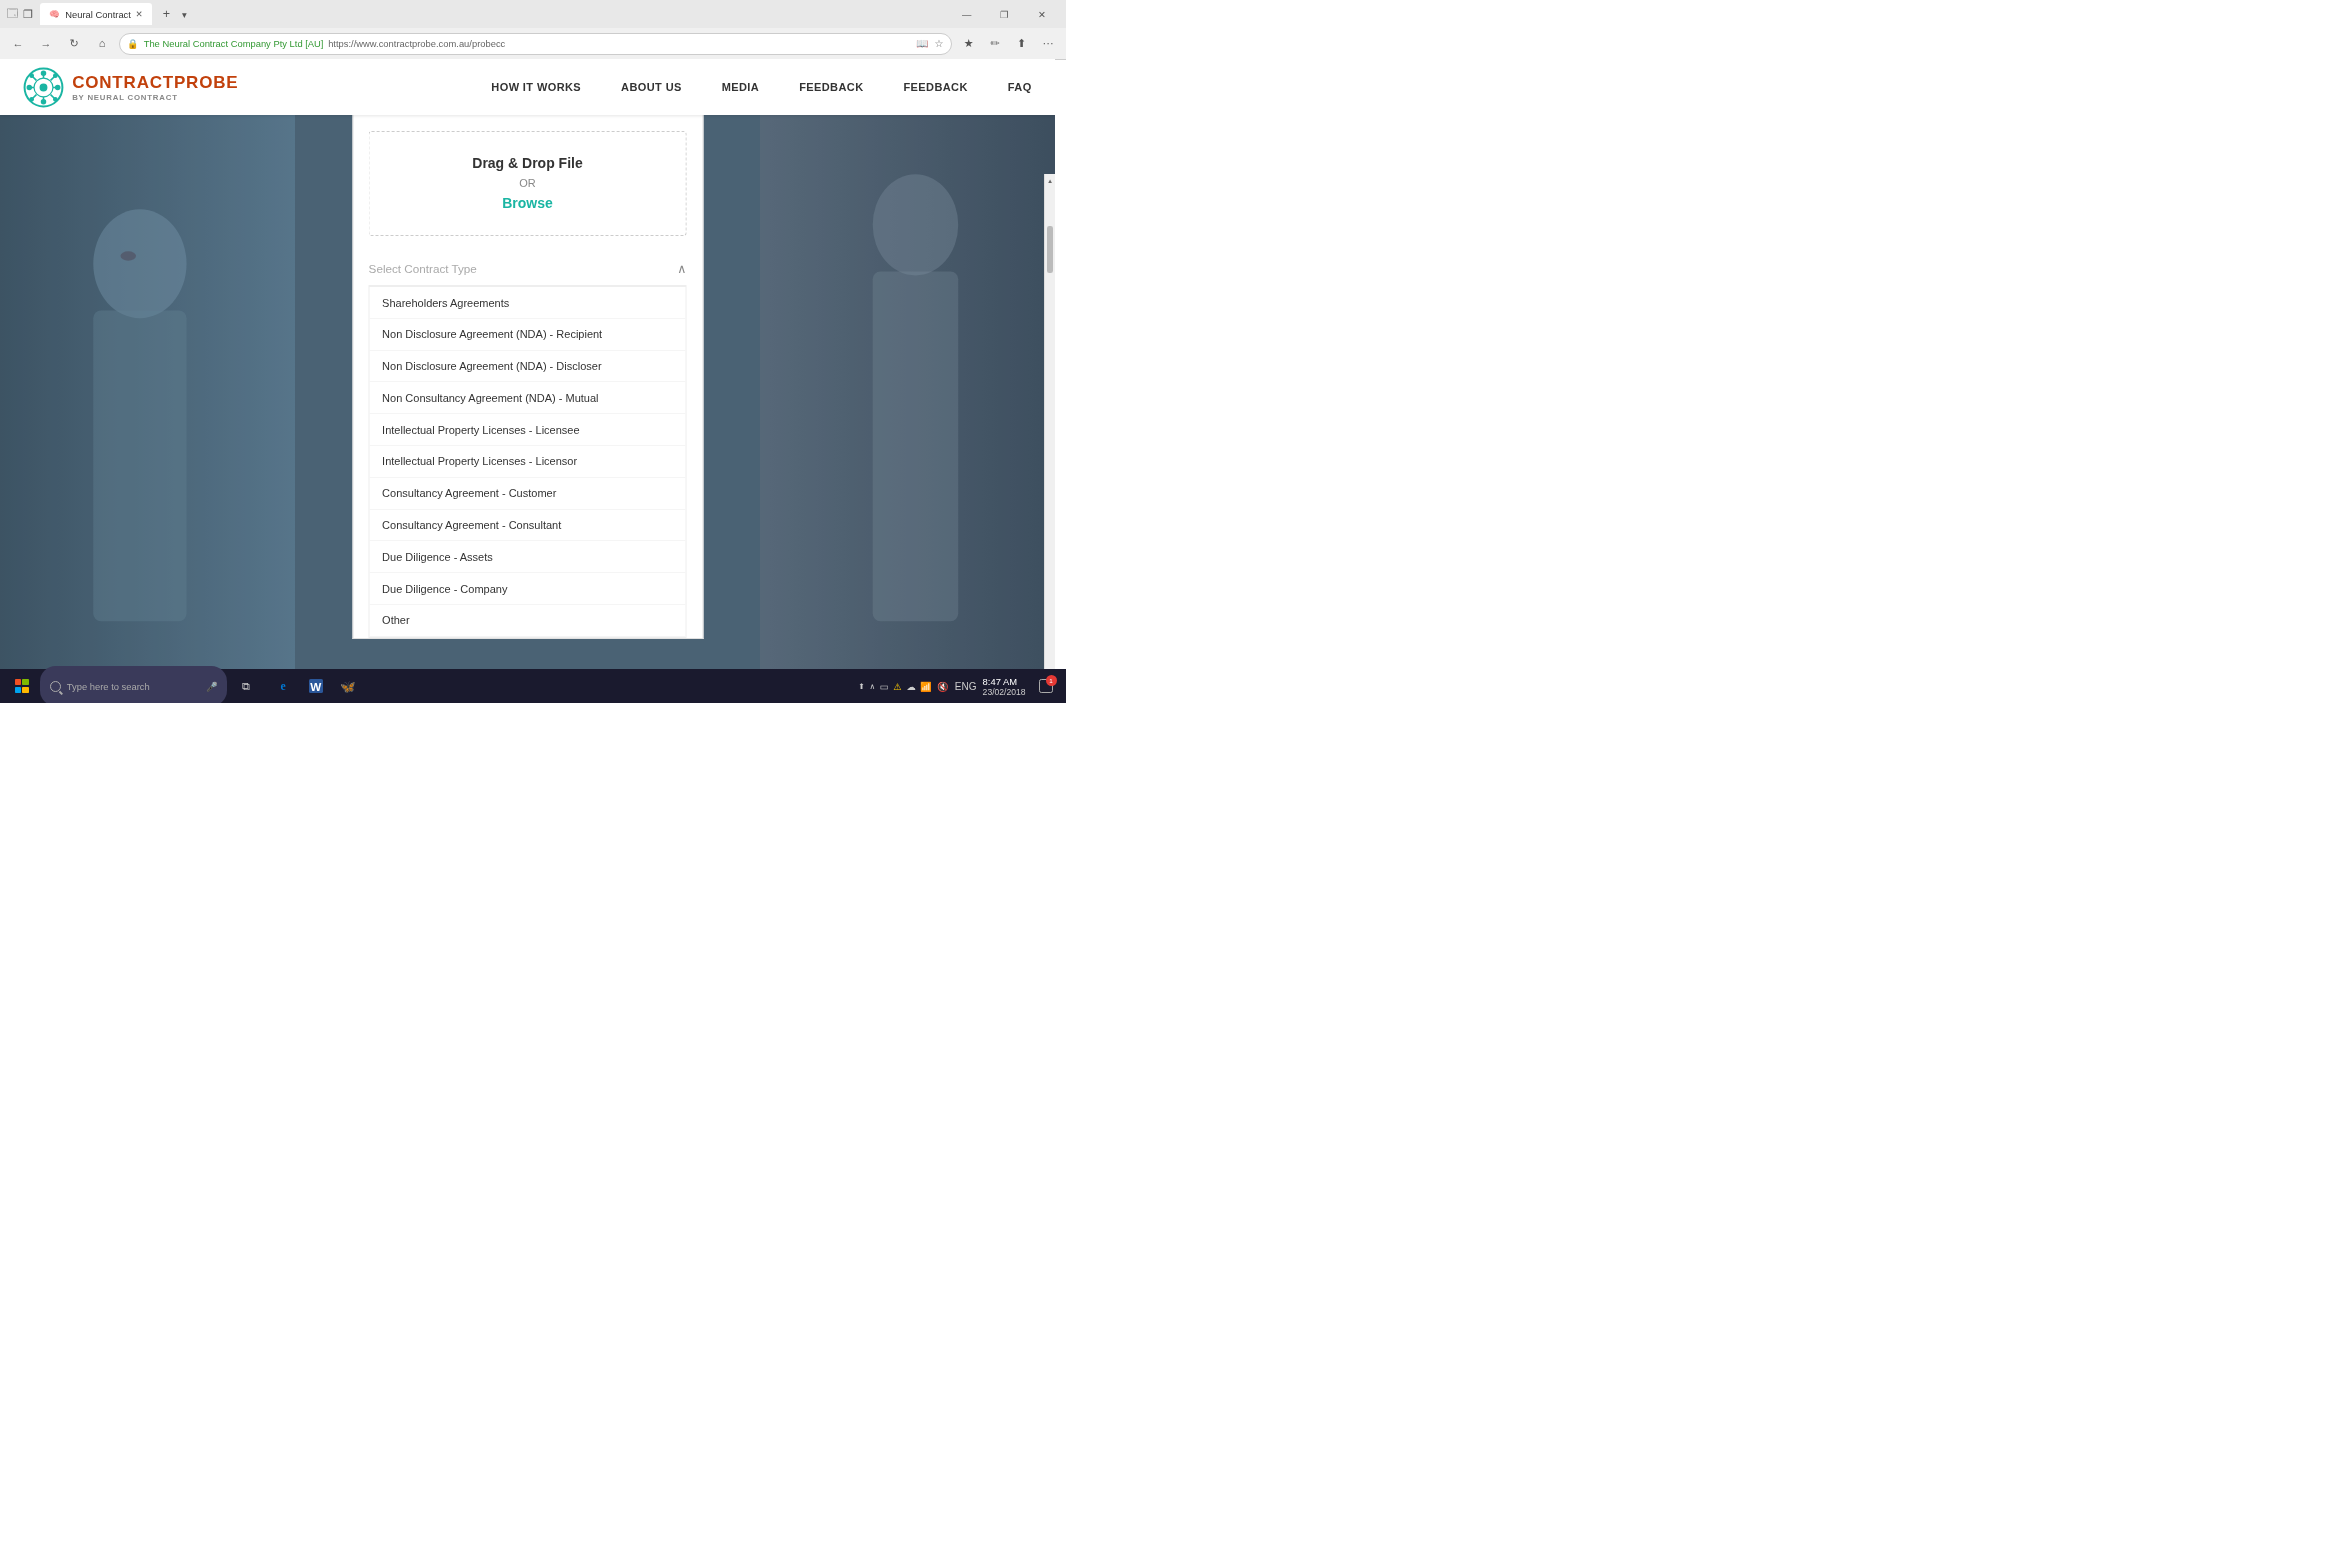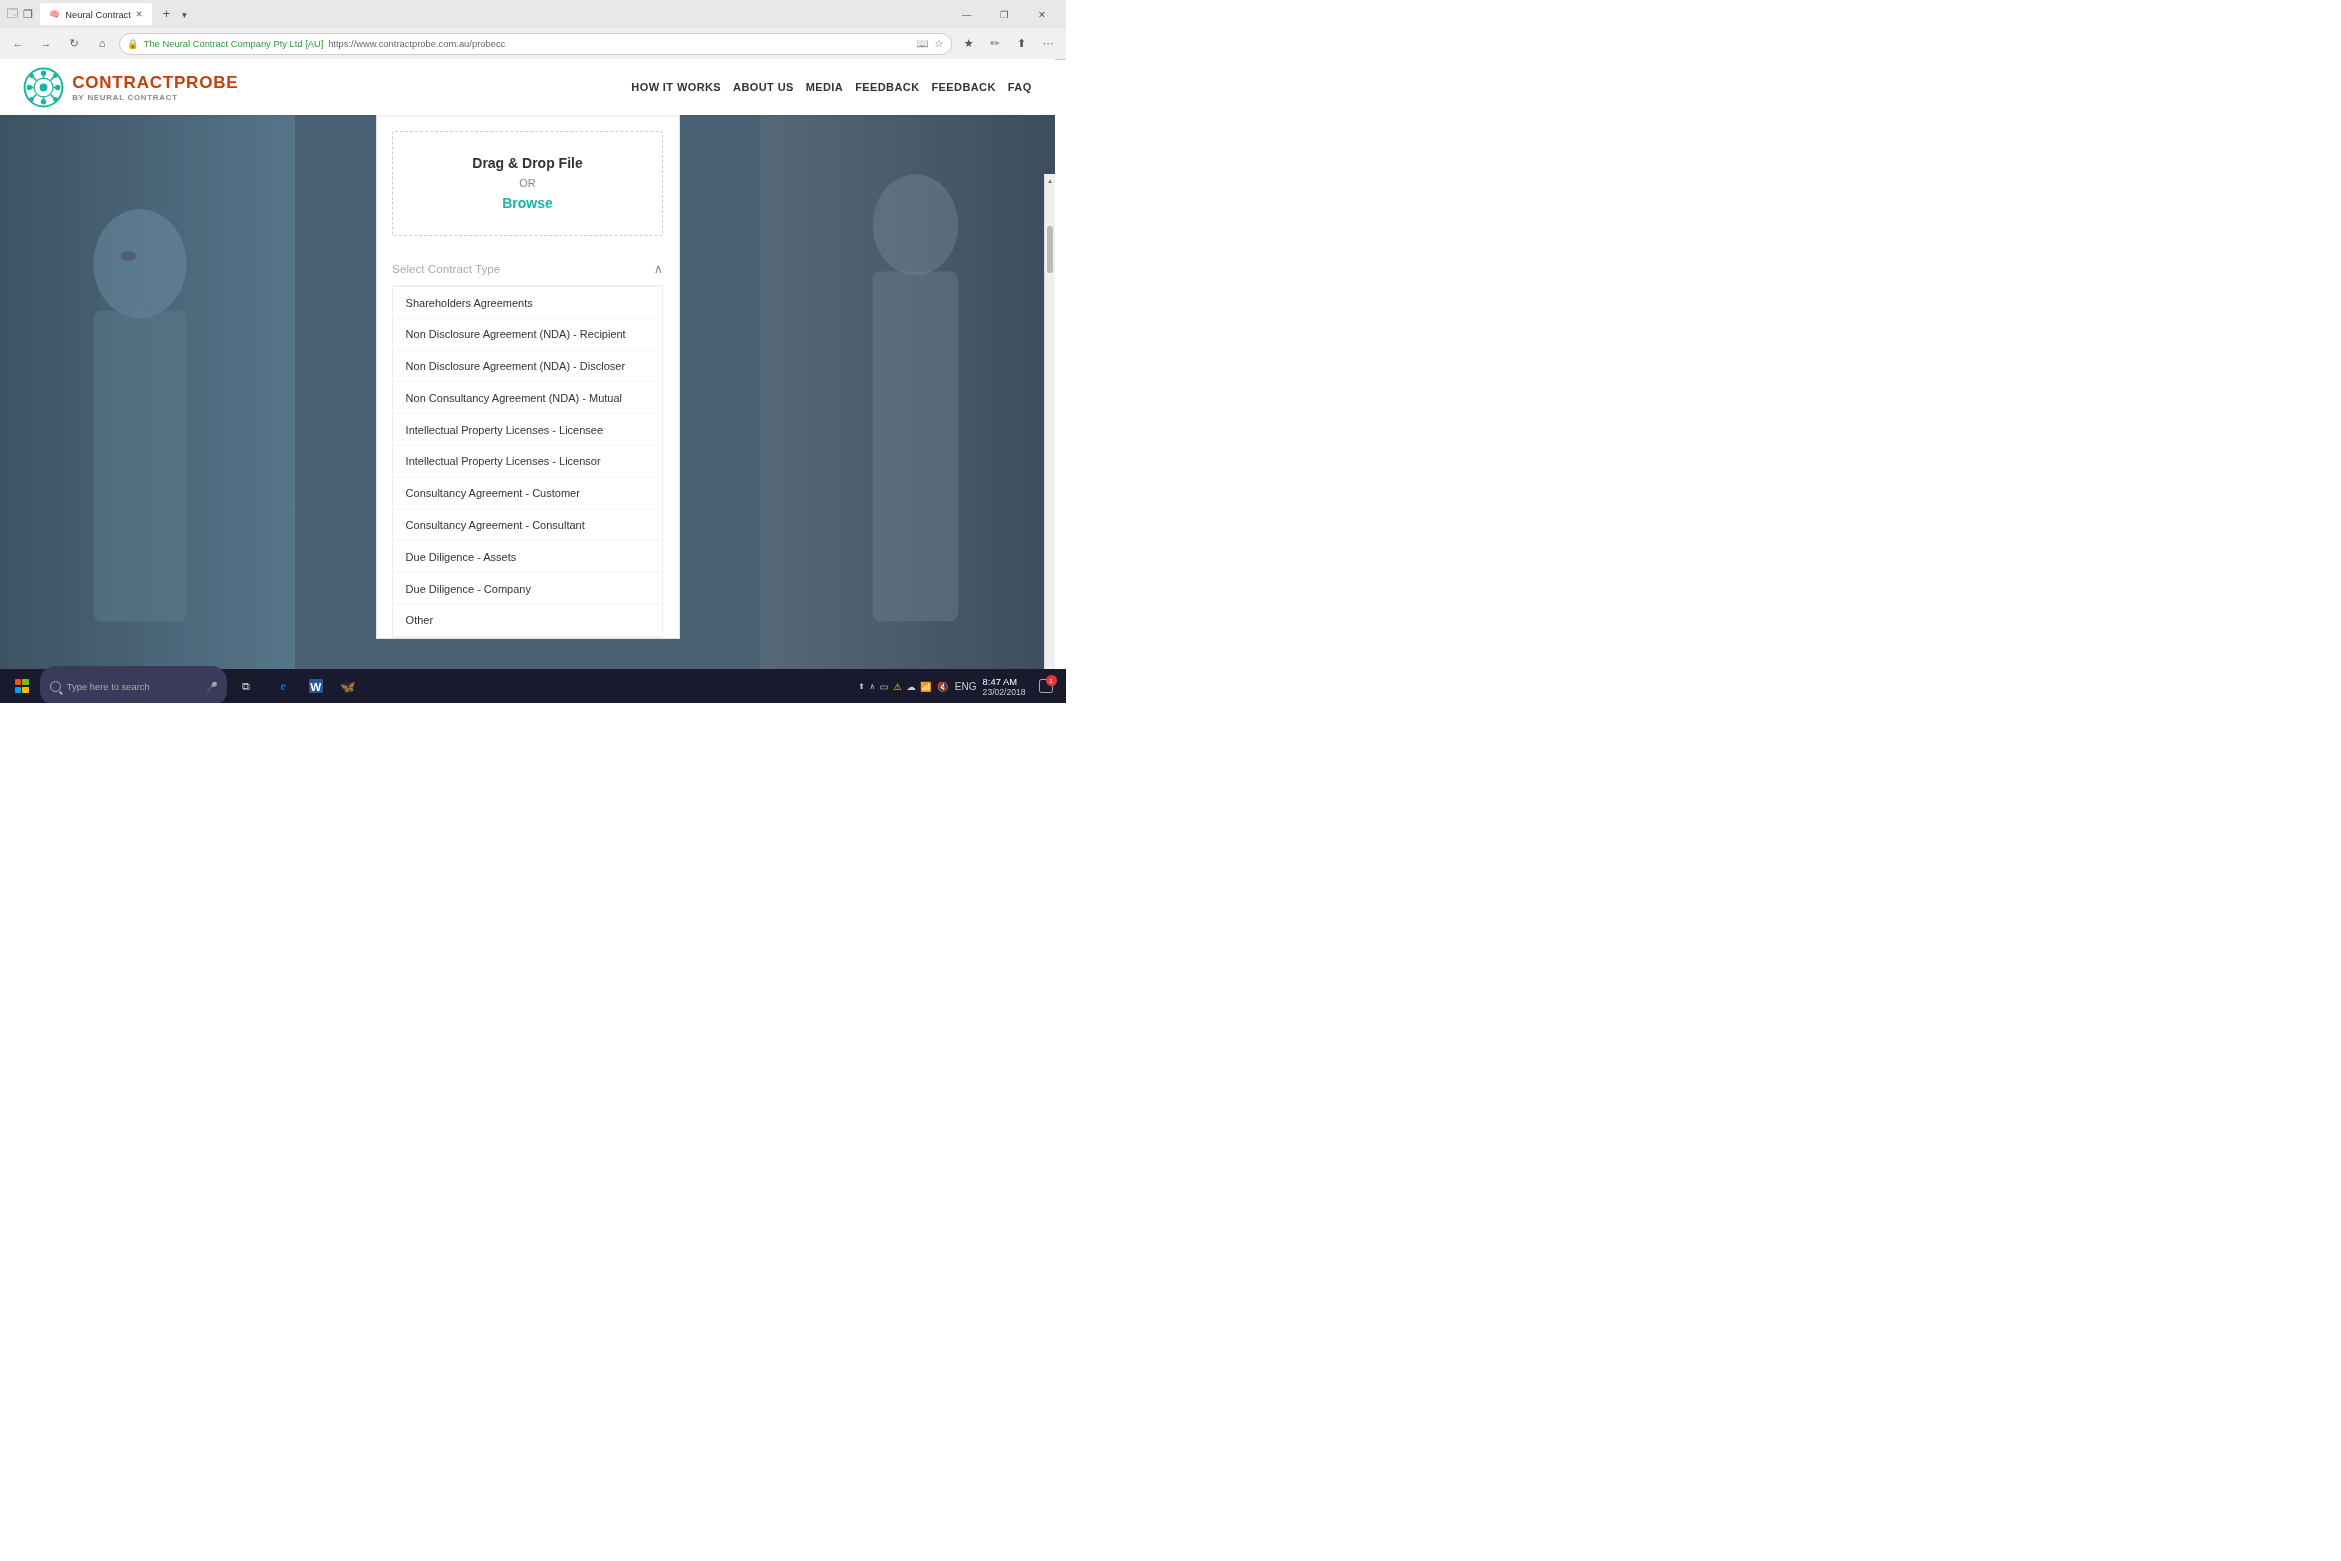--- a/index.html
+++ b/index.html
@@ -252,21 +252,21 @@
       color: #888;
       letter-spacing: 0.8px;
       text-transform: uppercase;
       font-weight: bold;
     }
 
     .nav-links {
       margin-left: auto;
       display: flex;
       align-items: center;
-      gap: 12px;
+      gap: 40px;
     }
 
     .nav-link {
       font-size: 11px;
       font-weight: 700;
       color: #333;
       text-decoration: none;
       letter-spacing: 0.4px;
       cursor: pointer;
     }
@@ -299,21 +299,21 @@
       background: linear-gradient(to left, #3a4a5a, #5a6a7a);
       opacity: 0.8;
     }
 
     
     .card-container {
       position: absolute;
       left: 50%;
       transform: translateX(-50%);
       top: 0;
-      width: 304px;
+      width: 351px;
       background: #fff;
       border: 0.8px solid #e0e0e0;
       border-top: none;
     }
 
     .drag-drop-area {
       padding: 23.4px;
       border: 1.6px dashed #ccc;
       margin: 15.6px;
       text-align: center;

